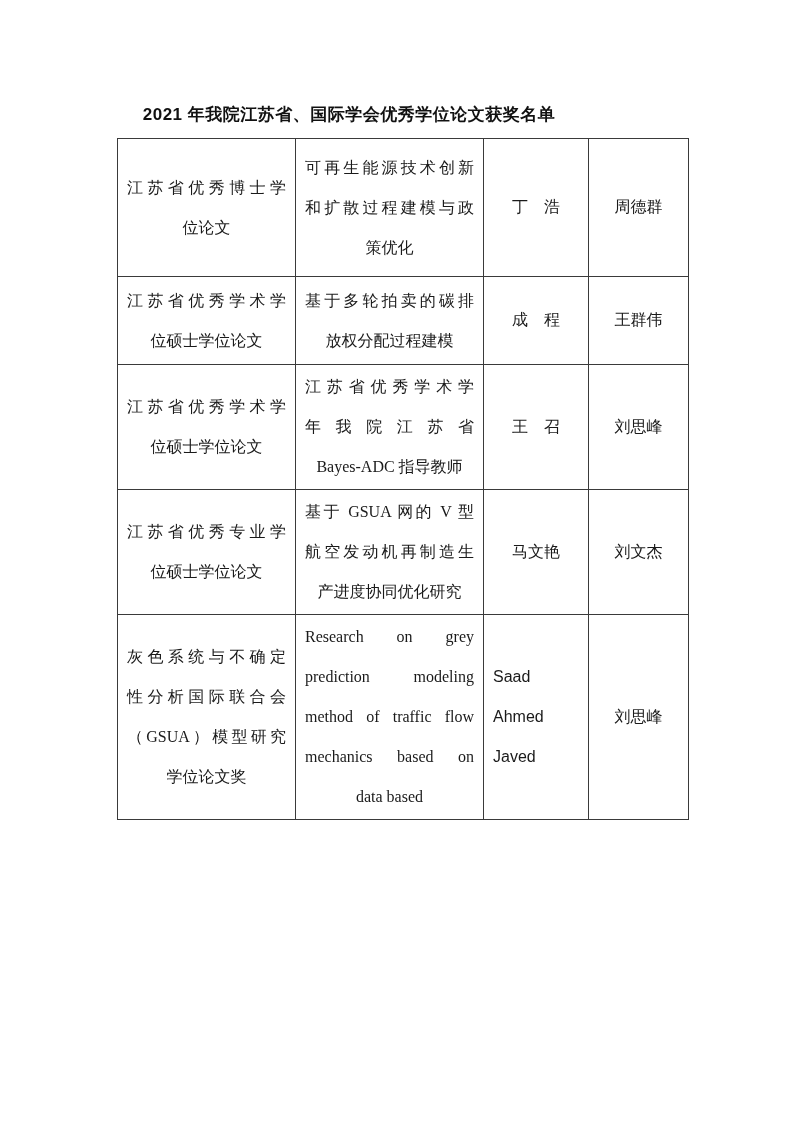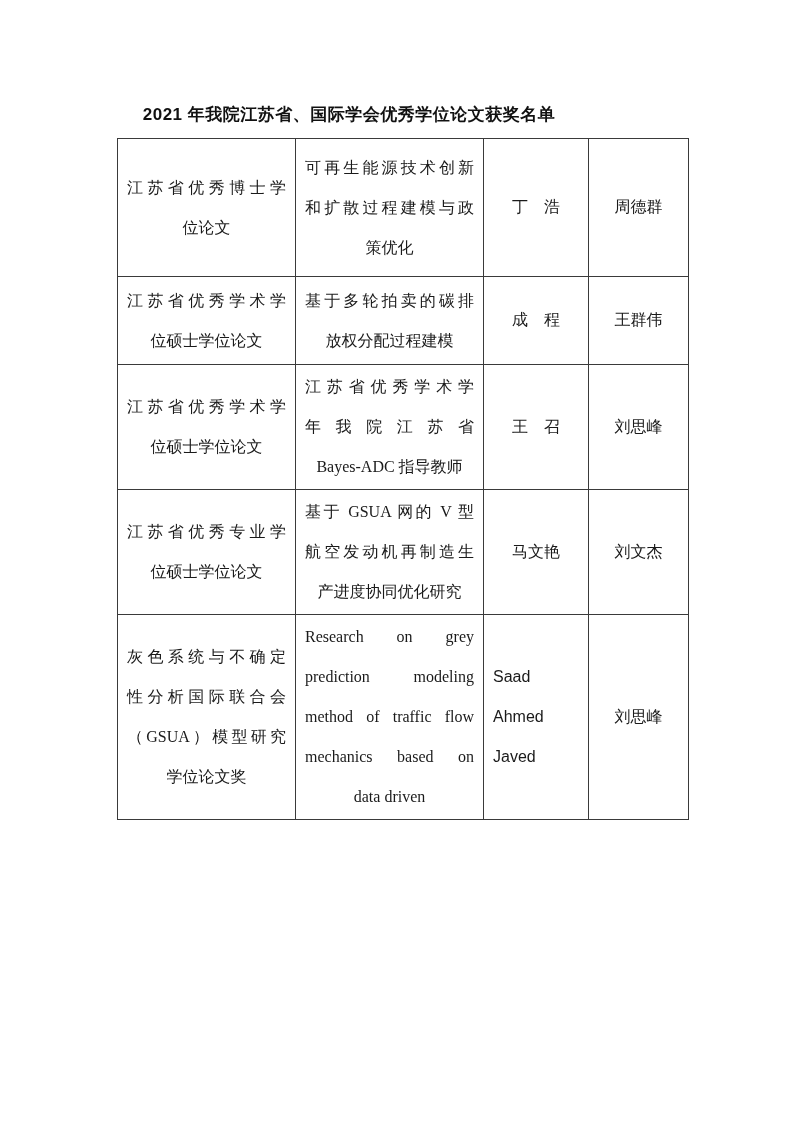--- a/index.html
+++ b/index.html
@@ -151,21 +151,21 @@
           <div class="line">灰色系统与不确定</div>
           <div class="line">性分析国际联合会</div>
           <div class="line">（GSUA）模型研究</div>
           <div class="line">学位论文奖</div>
         </td>
     <td class="just">
           <div class="line">Research on grey</div>
           <div class="line">prediction modeling</div>
           <div class="line">method of traffic flow</div>
           <div class="line">mechanics based on</div>
-          <div class="line">data driven</div>
+          <div class="line">data based</div>
         </td>
     <td class="ctr">
           <div class="line">Saad</div>
           <div class="line">Ahmed</div>
           <div class="line">Javed</div>
         </td>
     <td class="ctr">刘思峰</td>
   </tr>
 </tbody>
   </table>

